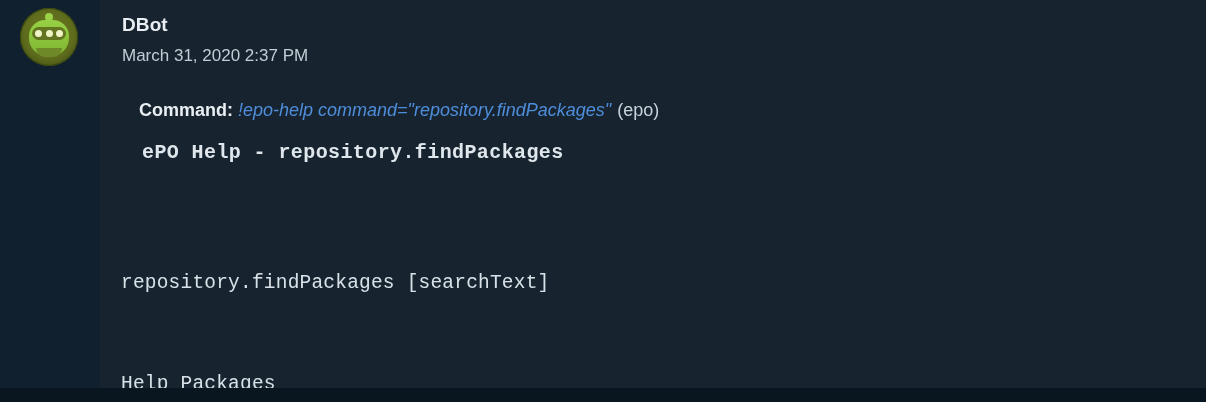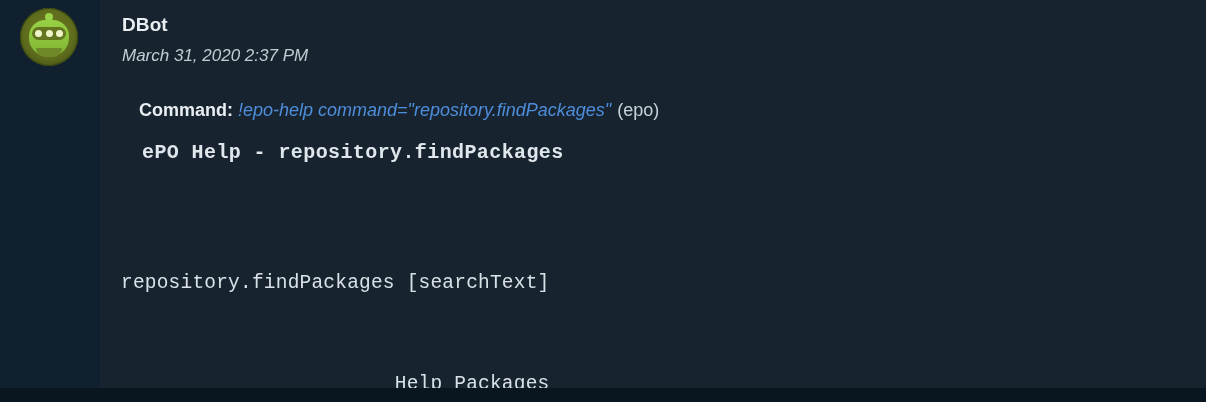--- a/index.html
+++ b/index.html
@@ -116,21 +116,20 @@
     font-size: 19px;
     font-weight: bold;
     color: #e9eef2;
     letter-spacing: 0.1px;
   }
   .msg-timestamp {
     position: absolute;
     left: 122px;
     top: 46px;
     font-size: 17px;
-    font-style: italic;
     color: #c3ccd4;
   }
 
   
   .command-line {
     position: absolute;
     left: 122px;
     top: 100px;
     font-size: 18px;
     white-space: nowrap;
@@ -171,21 +170,20 @@
     top: 200px;
     font-family: "Liberation Mono", "DejaVu Sans Mono", monospace;
     font-size: 19.5px;
     line-height: 33.5px;
     color: #d9e1e8;
     white-space: pre;
     letter-spacing: 0.2px;
   }
   .help-body-line {
     white-space: pre;
-    text-align: right;
   }
 </style>
 </head>
 <body>
 
 <div id="screenshot">
 
   <div class="gutter"></div>
 
   <div class="message-panel"></div>

